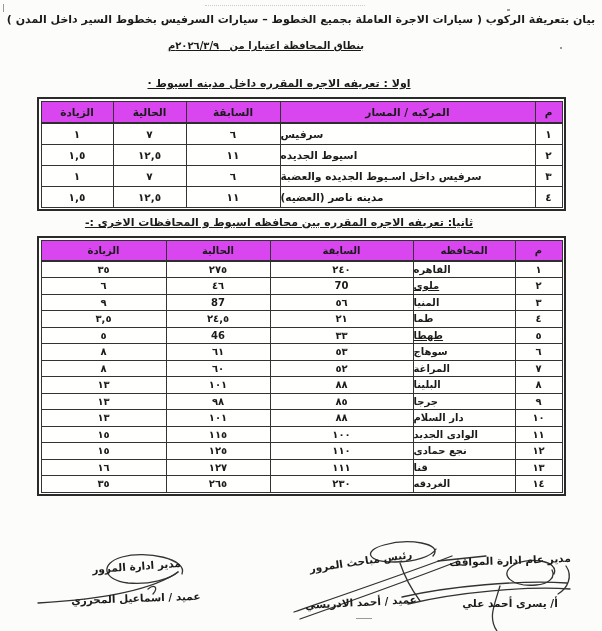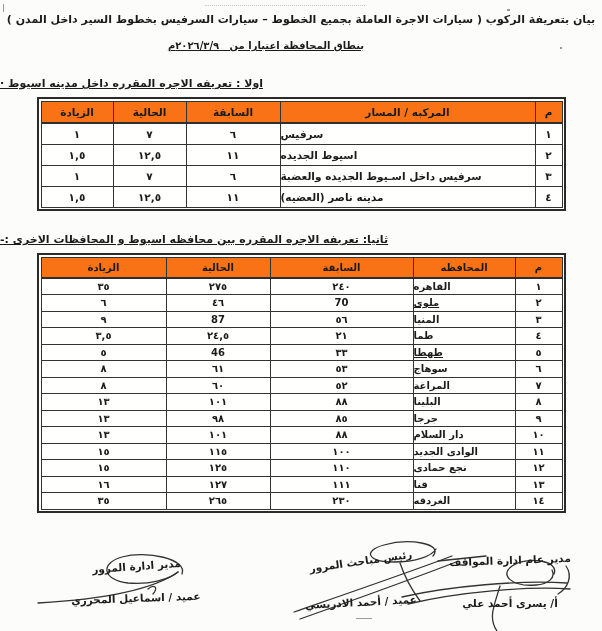--- a/index.html
+++ b/index.html
@@ -6,28 +6,28 @@
   html,body { width:602px; height:631px; }
   body {
     position:relative; overflow:hidden;
     background:#fcfcfa; color:#1b1b1b;
     font-family:"DejaVu Sans", sans-serif;
     direction:rtl;
   }
   .title1 { padding-top:13px; text-align:center; font-size:11px; font-weight:bold; letter-spacing:0; }
   .title2-wrap { text-align:center; position:relative; left:-35px; margin-top:8px; }
   .title2 { font-size:10px; font-weight:bold; text-decoration:underline; }
-  .sec-heading { text-align:left; font-weight:bold; font-size:11px; margin-right:44px; }
+  .sec-heading { text-align:center; font-weight:bold; font-size:11px; margin-right:44px; }
   .sec-heading span { text-decoration:underline; }
   .sec1 { margin-top:24px; }
-  .sec2 { margin-top:22px; }
+  .sec2 { margin-top:5px; }
   .frame { margin:7px 36px 0 37px; border:2px solid #2a2a2a; padding:1.5px; background:#fffffe; }
   table { width:100%; border-collapse:collapse; table-layout:fixed; }
   th, td { border:1px solid #333; font-weight:bold; text-align:center; overflow:hidden; white-space:nowrap; }
-  th { background:#f97316; border-bottom:2px solid #2e2e2e; }
+  th { background:#d946ef; border-bottom:2px solid #2e2e2e; }
   .t1 th { height:22px; font-size:10.5px; }
   .t1 td { height:21px; font-size:10.5px; }
   .t2 th { height:21px; font-size:10px; }
   .t2 td { height:16.5px; font-size:10px; }
   td:nth-child(2) { text-align:left; padding-right:9px; }
   td.u { text-decoration:underline; }
   .sig { position:absolute; text-align:center; font-weight:bold; }
   .sig .sig-title { display:inline-block; font-size:10.5px; }
   .sig .sig-name { display:inline-block; font-size:10.5px; }
   .sig-right { top:549px; right:8px; width:168px; }

